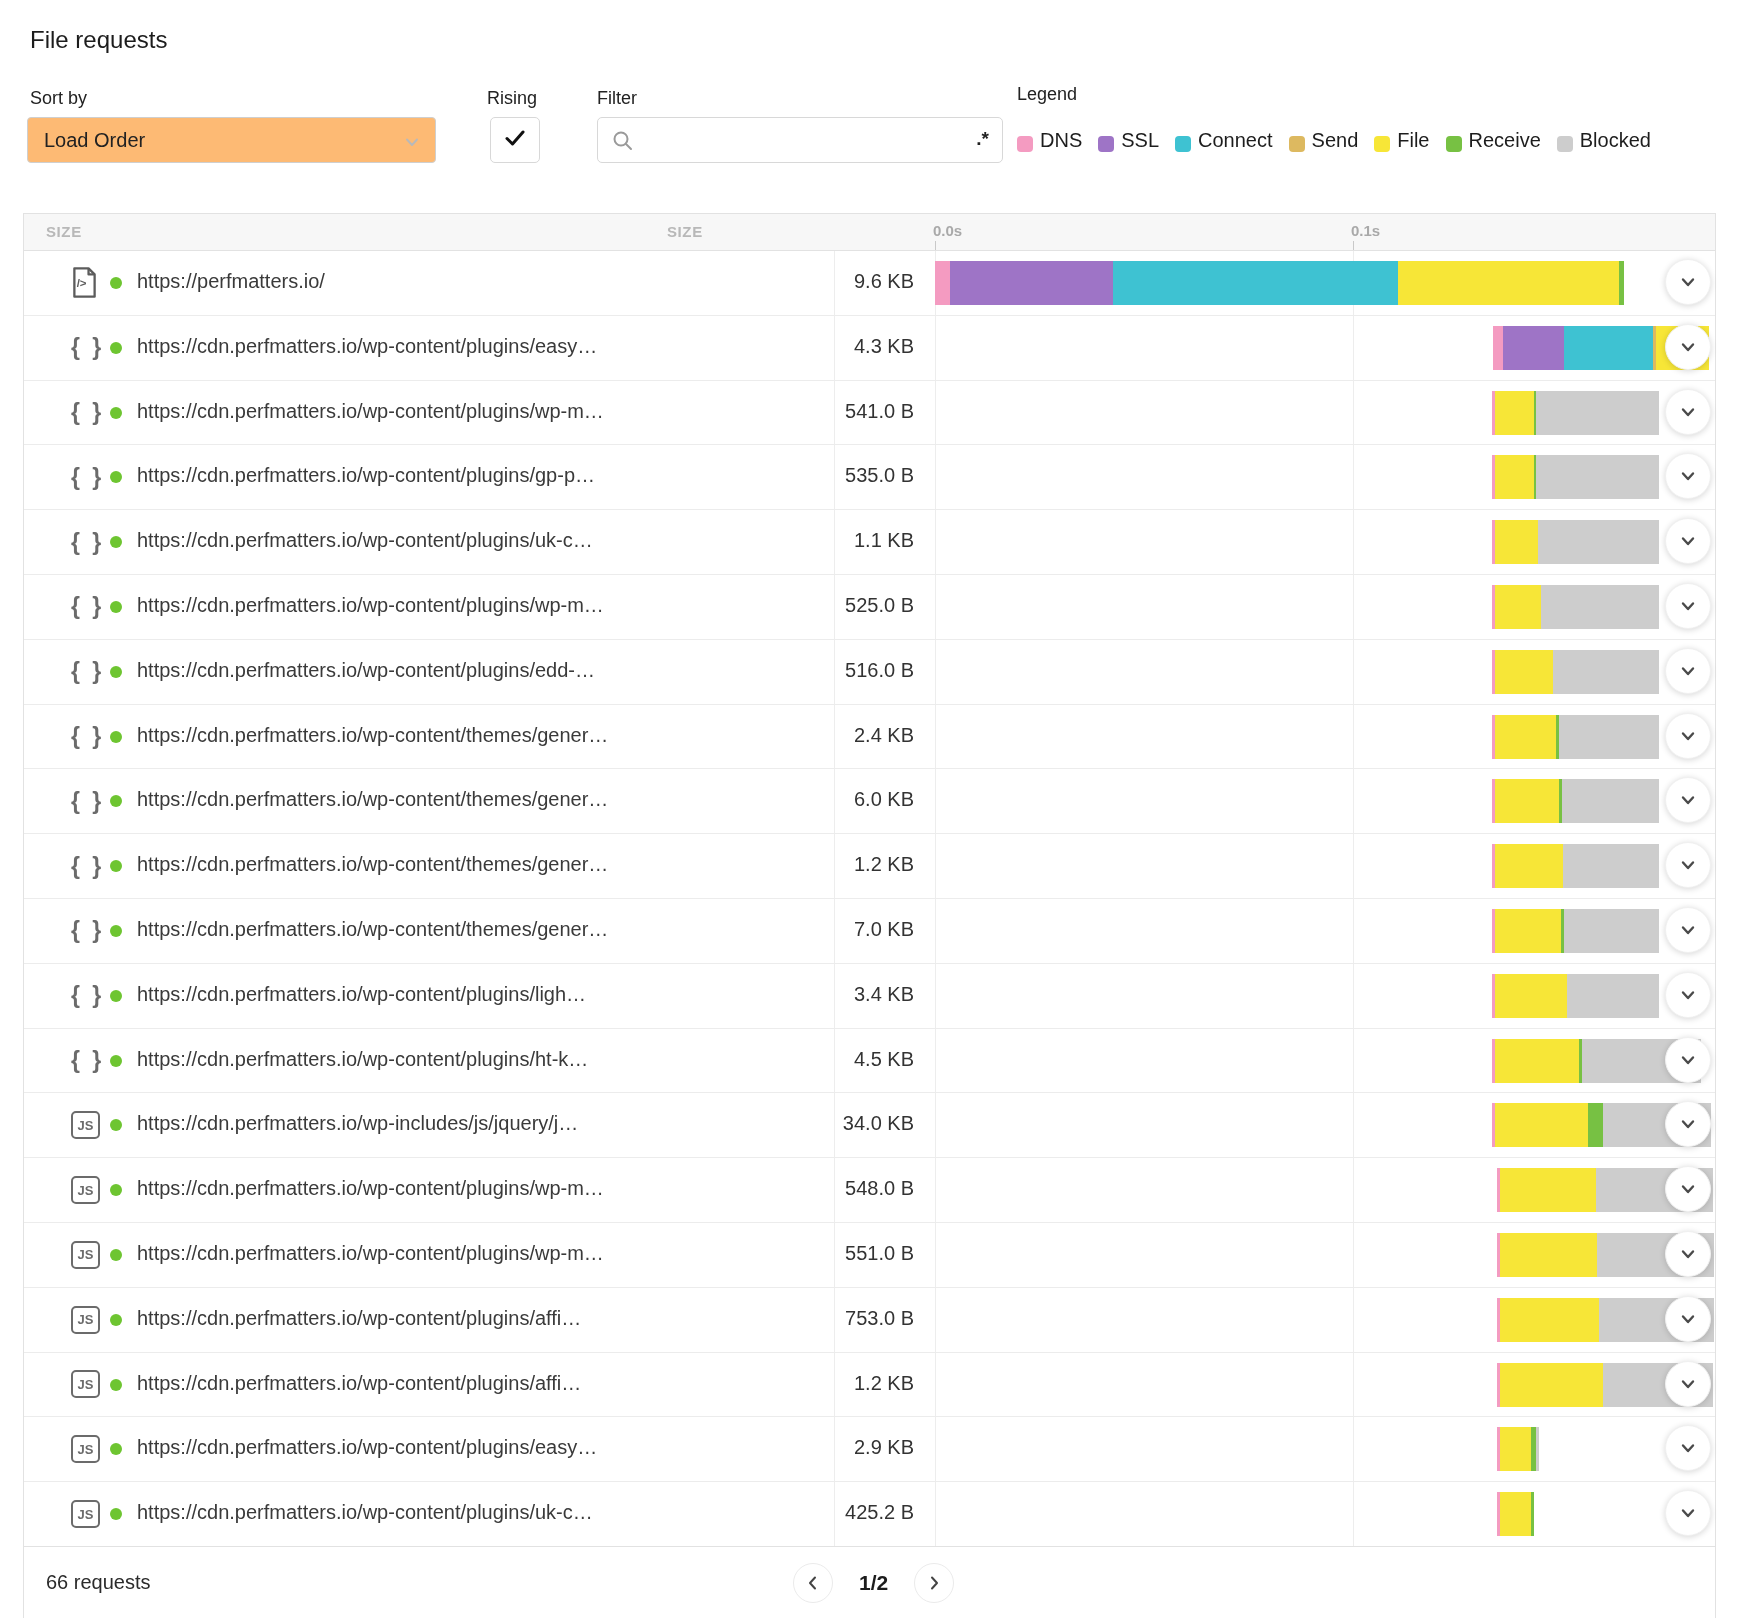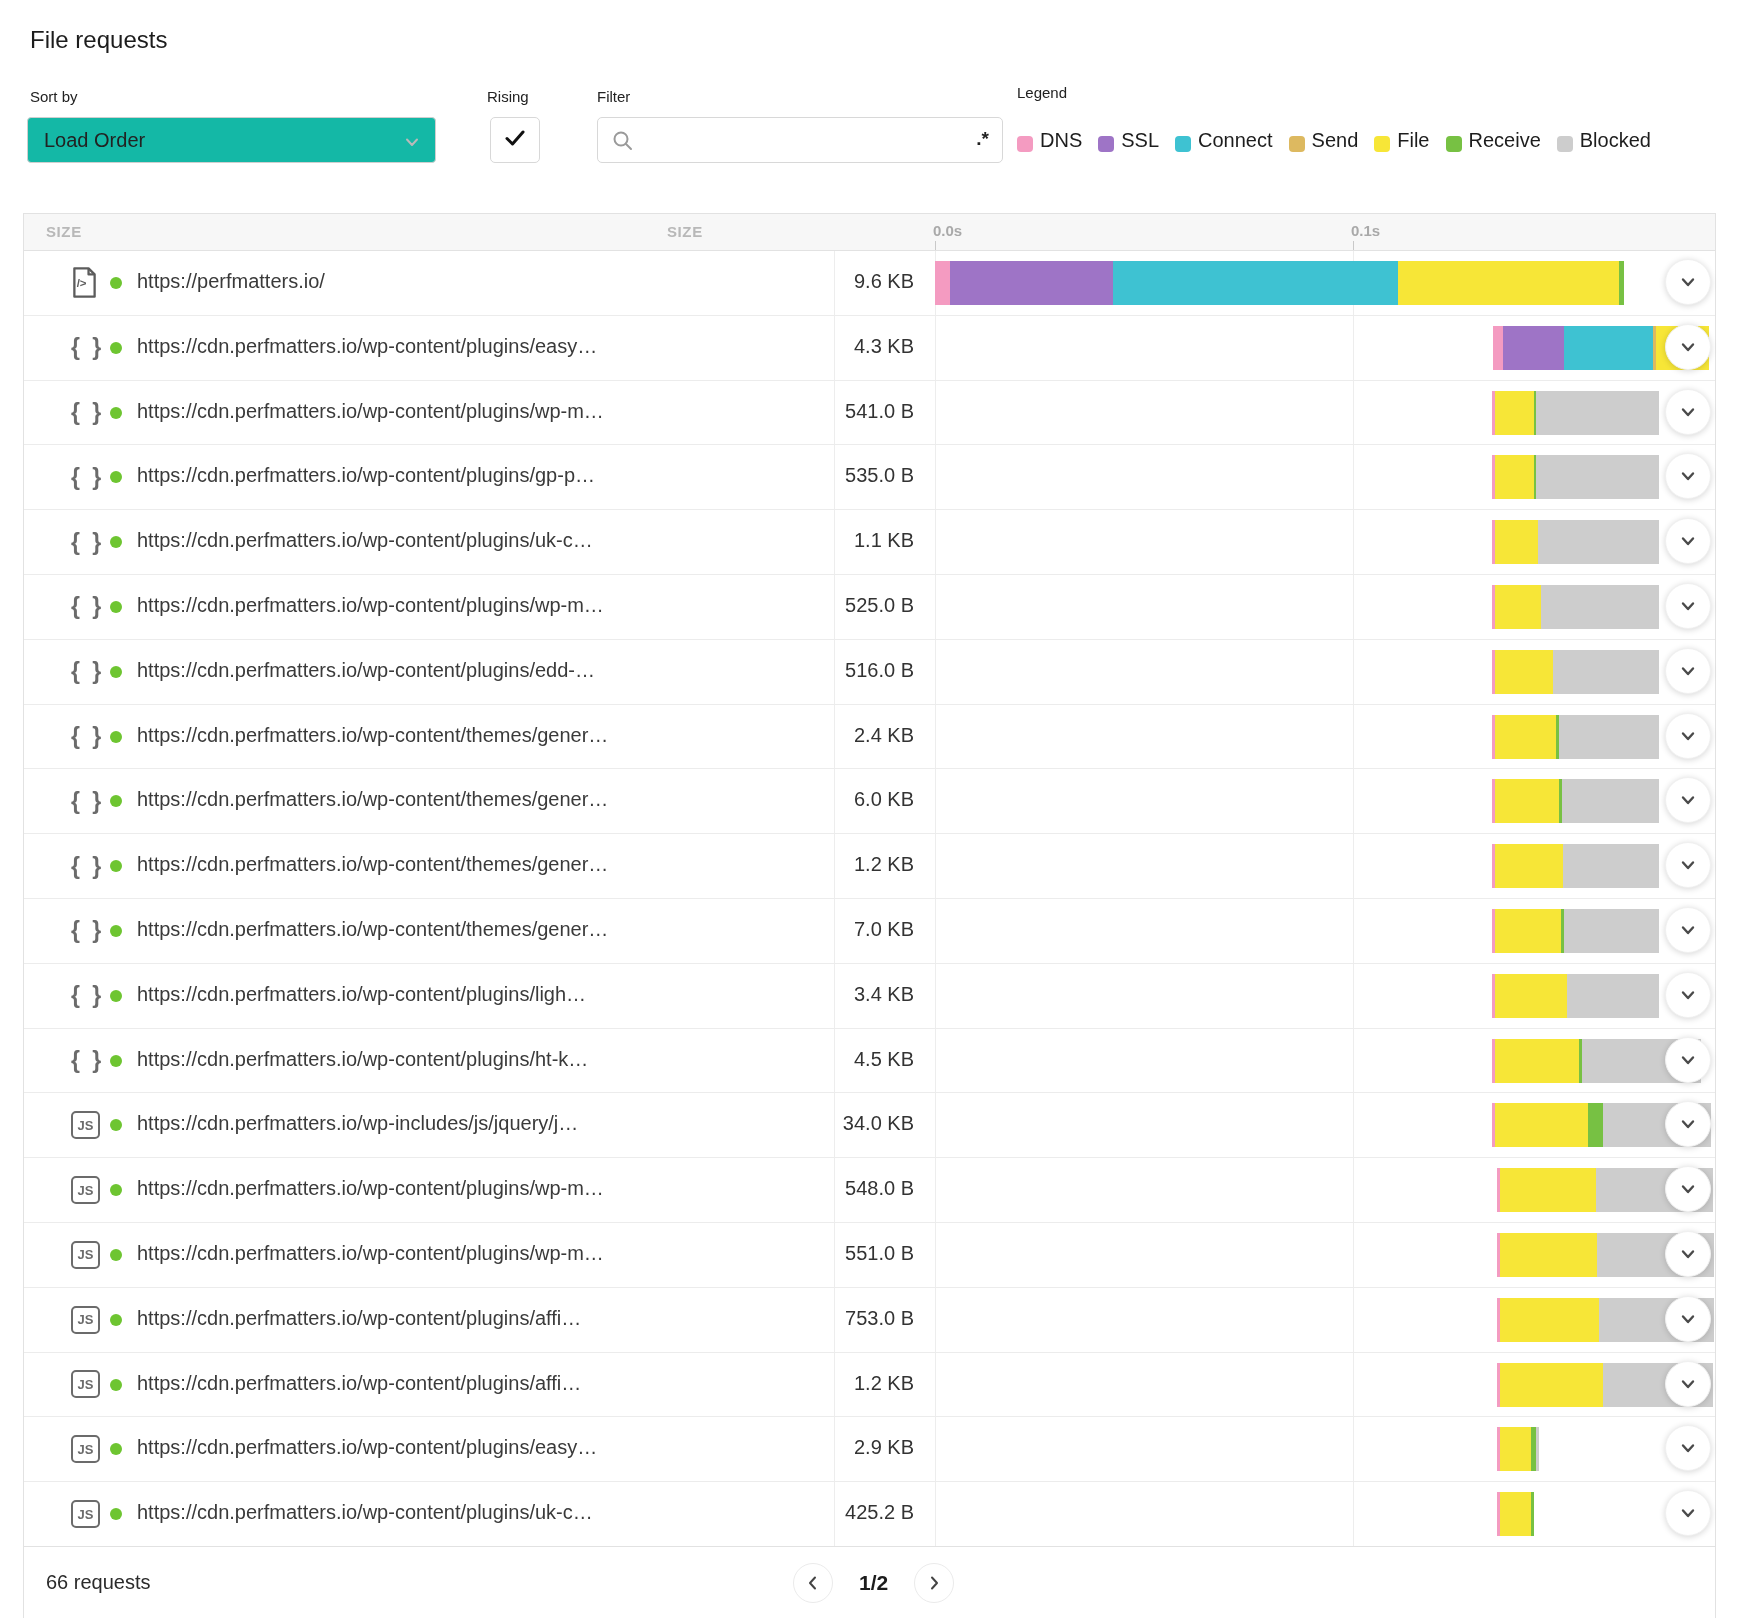--- a/index.html
+++ b/index.html
@@ -1,24 +1,24 @@
 <!DOCTYPE html>
 <html><head>
 <meta charset="utf-8">
 <style>
   html,body{margin:0;padding:0;background:#fff;font-family:"Liberation Sans",sans-serif;}
   #canvas{position:relative;width:1737px;height:1618px;background:#fff;overflow:hidden;}
 
   .page-title{position:absolute;left:30px;top:26px;font-size:24px;color:#1c1c1c;font-weight:500;}
 
-  .ctl-label{position:absolute;top:88px;font-size:15px;color:#222;}
+  .ctl-label{position:absolute;top:88px;font-size:18px;color:#222;}
   .lbl-sort{left:30px;} .lbl-rising{left:487px;} .lbl-filter{left:597px;} .lbl-legend{left:1017px;top:84px;}
 
   .dropdown{position:absolute;left:27px;top:117px;width:409px;height:46px;border:1px solid #cfcfcf;border-radius:4px;
-    background:#14b8a6;display:flex;align-items:center;box-sizing:border-box;cursor:pointer;}
+    background:#fdba74;display:flex;align-items:center;box-sizing:border-box;cursor:pointer;}
   .dropdown .val{margin-left:16px;font-size:20px;color:#222;}
   .dropdown .dd-chev{position:absolute;right:14px;top:15px;}
 
   .checkbox{position:absolute;left:490px;top:117px;width:50px;height:46px;border:1px solid #d8d8d8;border-radius:5px;
     background:#fff;box-sizing:border-box;display:flex;align-items:center;justify-content:center;cursor:pointer;}
 
   .filter{position:absolute;left:597px;top:117px;width:406px;height:46px;border:1px solid #d8d8d8;border-radius:5px;
     background:#fff;box-sizing:border-box;}
   .filter input{position:absolute;left:46px;top:1px;width:310px;height:42px;border:none;outline:none;font-size:19px;
     font-family:"Liberation Sans",sans-serif;color:#222;background:transparent;}

